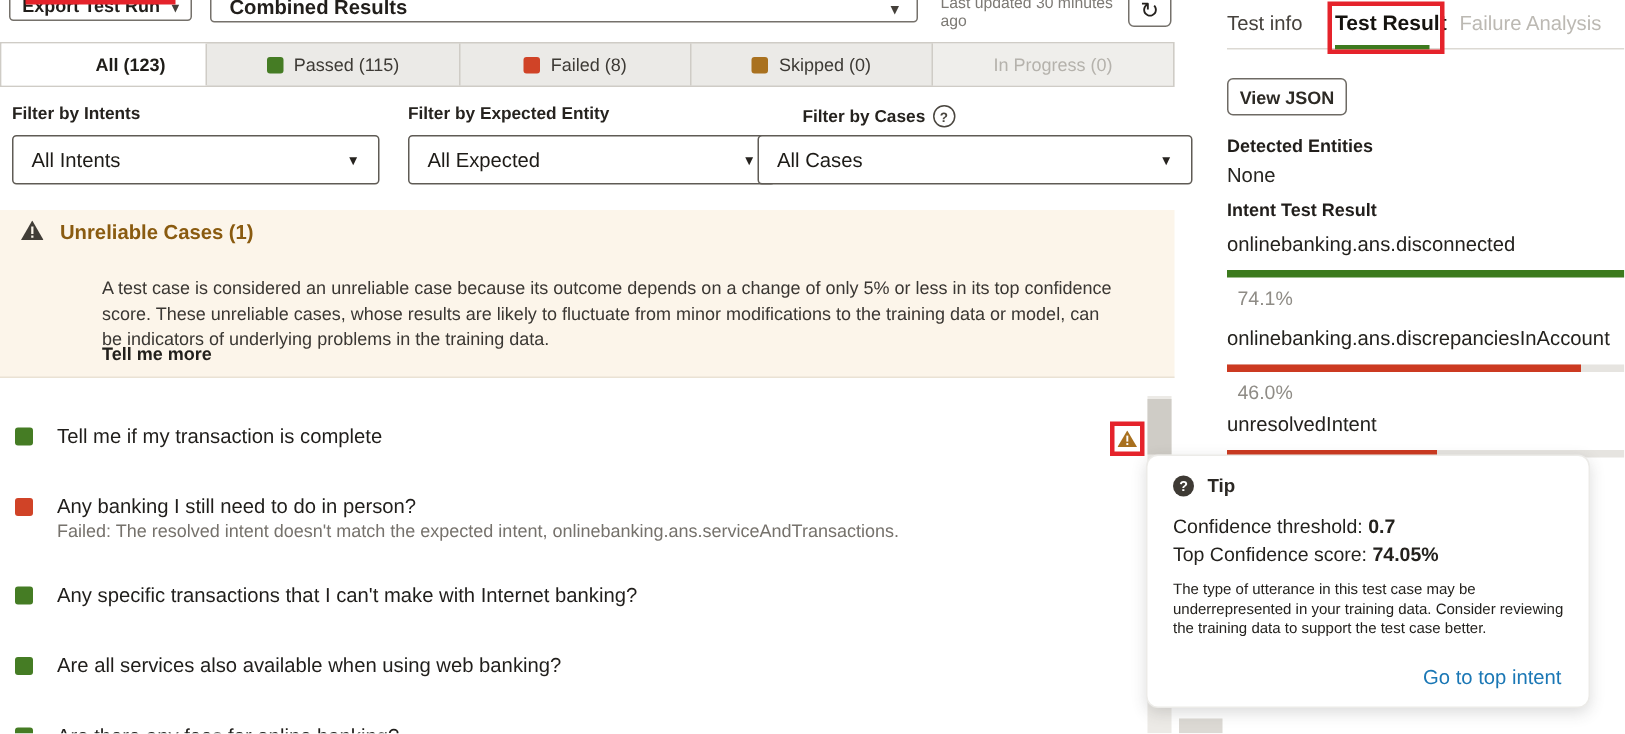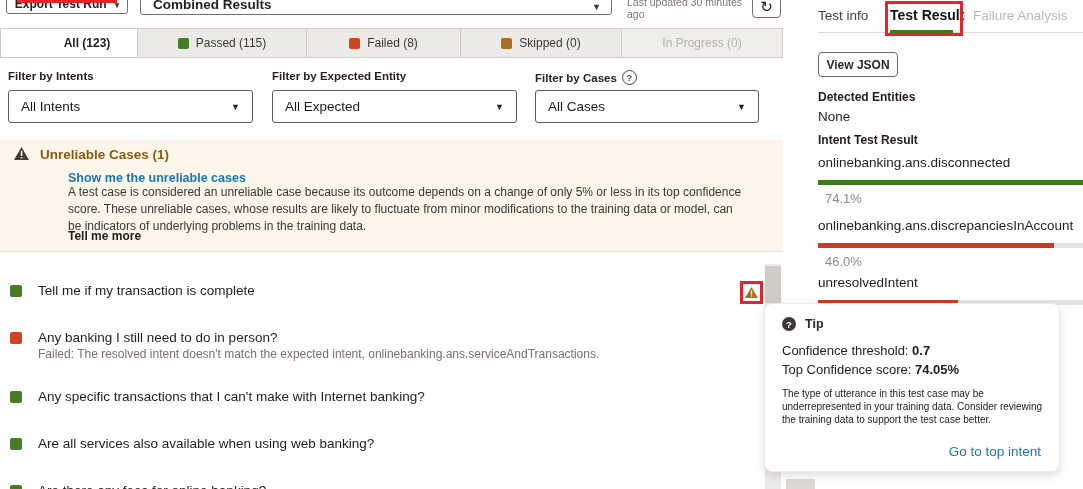--- a/index.html
+++ b/index.html
@@ -145,35 +145,34 @@
   <div class="abs filter-label" style="left:272px">Filter by Expected Entity</div>
   <div class="abs filter-select" style="left:272px;width:245px">
     <span>All Expected</span>
     <span class="caret">▼</span>
   </div>
 
   <div class="abs filter-label" style="left:535px">
     <span>Filter by Cases</span>
     <span class="help-icon">?</span>
   </div>
-  <div class="abs filter-select" style="left:535px;width:224px">
+  <div class="abs filter-select" style="left:505px;width:290px">
     <span>All Cases</span>
     <span class="caret">▼</span>
   </div>
 
   <div class="abs warn-section">
     <div class="abs warn-head">
       <svg width="15" height="13" viewBox="0 0 15 13">
         <polygon points="7.5,0 15,13 0,13" fill="#413d37"></polygon>
         <rect x="6.8" y="4" width="1.5" height="5" fill="#fcf5ea"></rect>
         <rect x="6.8" y="10" width="1.5" height="1.5" fill="#fcf5ea"></rect>
       </svg>
       <span class="warn-title">Unreliable Cases (1)</span>
     </div>
-    <div class="abs warn-link">Show me the unreliable cases</div>
     <div class="abs warn-body">A test case is considered an unreliable case because its outcome depends on a change of only 5% or less in its top confidence score. These unreliable cases, whose results are likely to fluctuate from minor modifications to the training data or model, can be indicators of underlying problems in the training data.</div>
     <div class="abs warn-more">Tell me more</div>
   </div>
 
   <div class="abs case-row" style="top:283px">
     <span class="case-sq" style="background: rgb(69, 124, 36);"></span>
     <span class="case-label">Tell me if my transaction is complete</span>
   </div>
   <div class="abs case-row" style="top:330px">
     <span class="case-sq" style="background: rgb(208, 67, 39);"></span>

